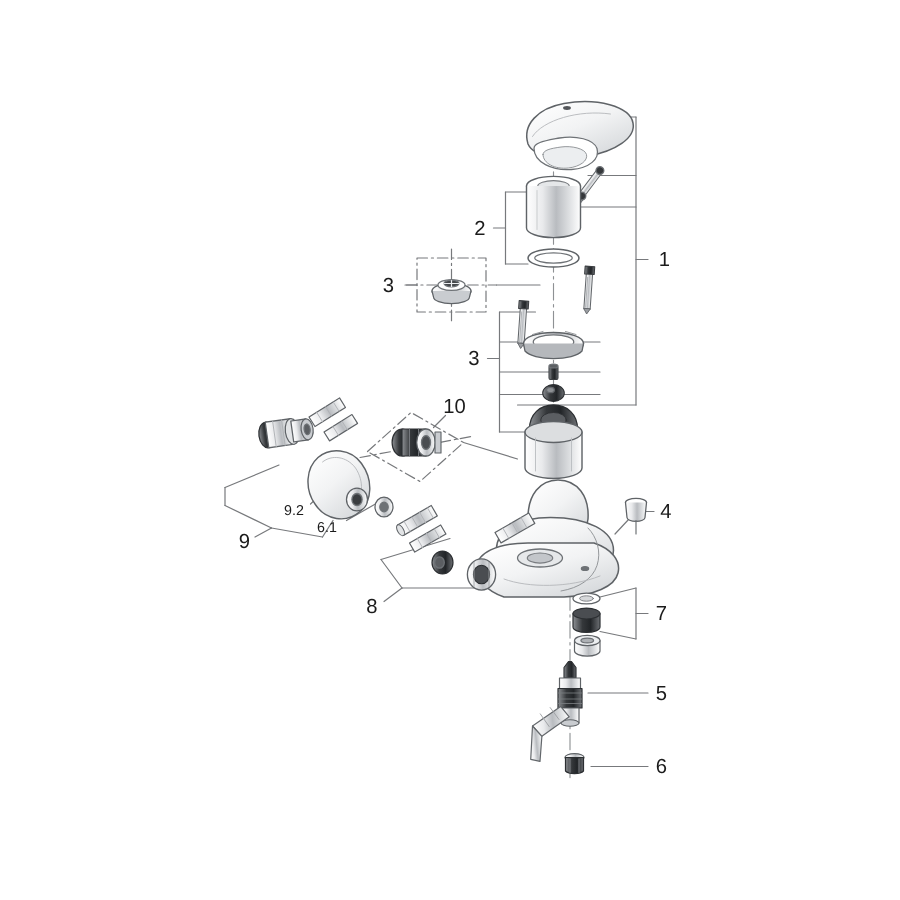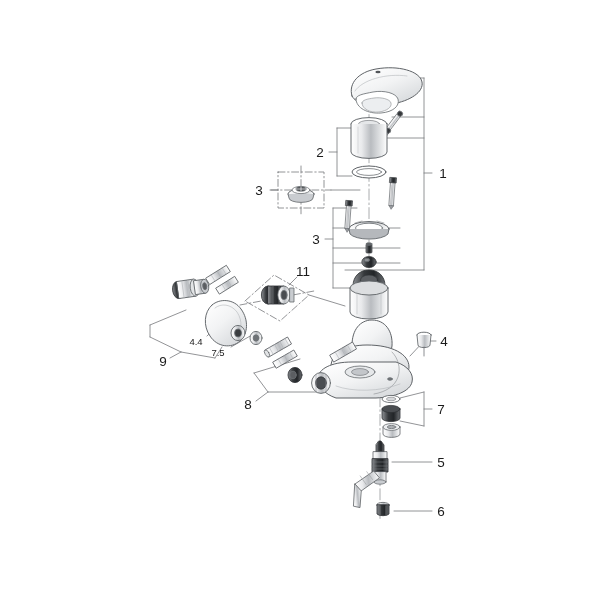--- a/index.html
+++ b/index.html
@@ -311,18 +311,18 @@
 
   <div class="lbl main" style="left:443px;top:173px">1</div>
   <div class="lbl main" style="left:320px;top:152px">2</div>
   <div class="lbl main" style="left:316px;top:239px">3</div>
   <div class="lbl main" style="left:444px;top:341px">4</div>
   <div class="lbl main" style="left:441px;top:462px">5</div>
   <div class="lbl main" style="left:441px;top:511px">6</div>
   <div class="lbl main" style="left:441px;top:409px">7</div>
   <div class="lbl main" style="left:248px;top:404px">8</div>
   <div class="lbl main" style="left:163px;top:361px">9</div>
-  <div class="lbl sub" style="left:218px;top:352px">7.5</div>
-  <div class="lbl sub" style="left:196px;top:341px">4.4</div>
+  <div class="lbl sub" style="left:218px;top:352px">6.1</div>
+  <div class="lbl sub" style="left:196px;top:341px">9.2</div>
   <div class="lbl main" style="left:259px;top:190px">3</div>
-  <div class="lbl main" style="left:303px;top:271px">11</div>
+  <div class="lbl main" style="left:303px;top:271px">10</div>
 
 </div>
 
 </body></html>

